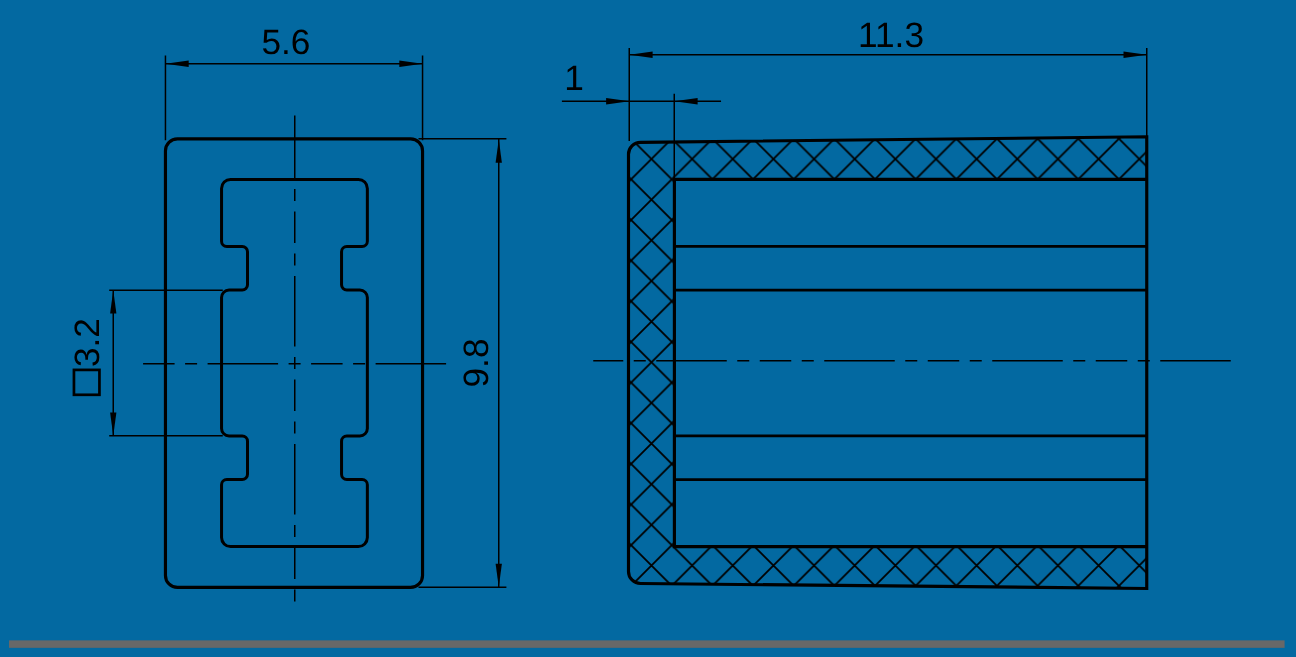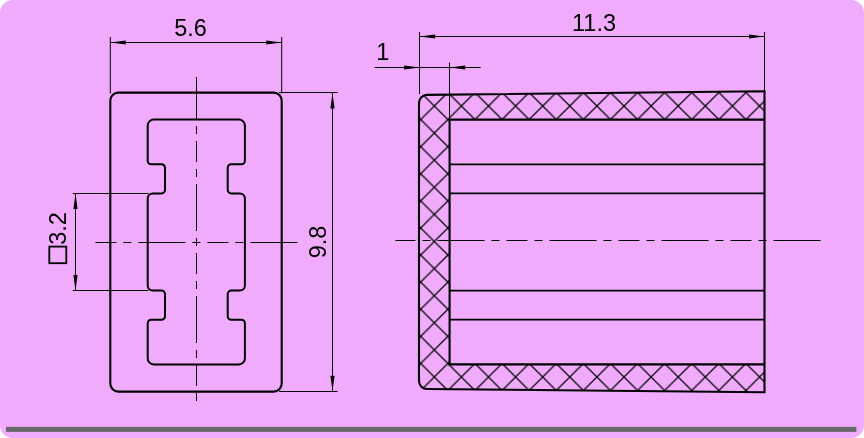--- a/index.html
+++ b/index.html
@@ -1,17 +1,17 @@
 <!DOCTYPE html>
 <html><head>
 <meta charset="utf-8">
 <style>
   html,body{margin:0;padding:0;background:#fff;}
-  .page{position:relative;width:864px;height:438px;background:#f0abfc;overflow:hidden;
-        font-family:"Liberation Sans", sans-serif;border-radius:13px;}
+  .page{position:relative;width:864px;height:438px;background:#0369a1;overflow:hidden;
+        font-family:"Liberation Sans", sans-serif;}
   svg{position:absolute;left:0;top:0;}
   text{font-family:"Liberation Sans", sans-serif;fill:#000;}
 </style>
 </head>
 <body>
 <div class="page">
 <svg width="864" height="438" viewBox="0 0 864 438">
   <defs>
     <pattern id="xh" width="27.1" height="27.1" patternUnits="userSpaceOnUse" x="420.75" y="92.45">
       <path d="M0,0 L27.1,27.1 M0,27.1 L27.1,0" stroke="#000" stroke-width="1.2" fill="none"></path>

